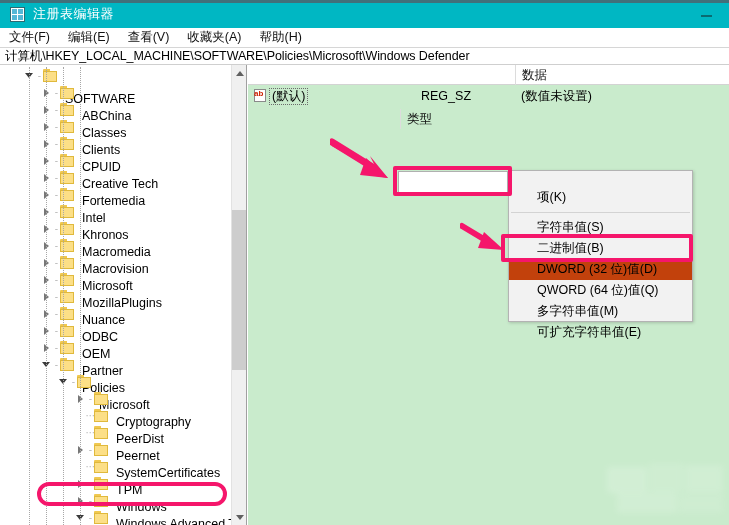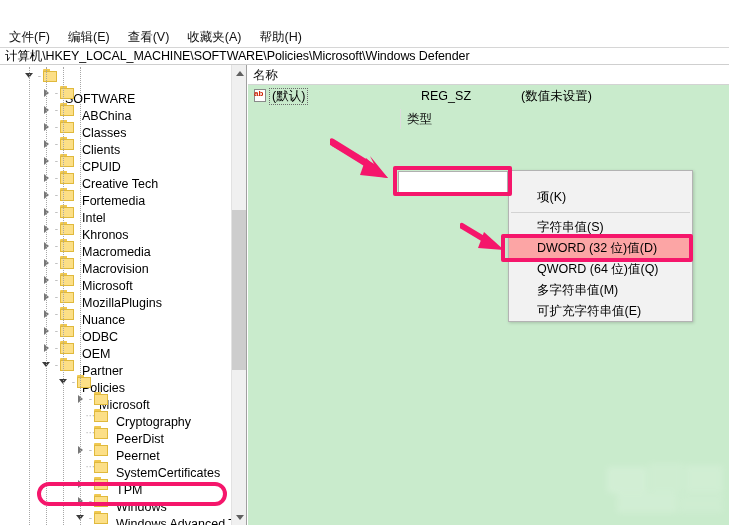--- a/index.html
+++ b/index.html
@@ -273,21 +273,21 @@
     box-shadow: 1px 1px 3px rgba(0,0,0,.18);
   }
   .smi {
     position: relative; height: 21px;
     font-size: 12.5px; color: #000000;
     line-height: 21px; padding-left: 28px;
     white-space: nowrap;
   }
   .smi.first { margin-top: 16px; }
   .smi.hl {
-    background: #fca5a5;
+    background: #c2410c;
   }
   .sm-sep {
     height: 1px; background: #d3d3d3;
     margin: 4px 2px 4px 2px;
   }
 
   
   .annot {
     position: absolute;
     border: 4px solid #f5166b;
@@ -307,20 +307,35 @@
     opacity: .5;
     filter: blur(3px);
   }
   .wm-cell { position: absolute; background: #ffffff; opacity: .35; }
 </style>
 </head>
 <body>
 
 <div id="app">
 
+  <div class="titlebar">
+    <div class="titlebar-topedge"></div>
+    <span class="title-icon">
+      <i class="c1"></i>
+        <i class="c2"></i>
+        <i class="c3"></i>
+        <i class="c4"></i>
+    </span>
+    <span class="title-text">注册表编辑器</span>
+    <div class="win-buttons">
+      <div class="win-btn">
+        <span class="minline"></span>
+      </div>
+    </div>
+  </div>
 
   <div class="menubar">
     <div class="menu-item">文件(F)</div>
     <div class="menu-item">编辑(E)</div>
     <div class="menu-item">查看(V)</div>
     <div class="menu-item">收藏夹(A)</div>
     <div class="menu-item">帮助(H)</div>
   </div>
 
   <div class="addressbar">
@@ -635,22 +650,22 @@
         <div class="thumb"></div>
         <div class="arrow down">
             <span class="sb-chev d"></span>
           </div>
       </div>
     </div>
 
     <div class="listpane">
 
       <div class="colheader">
-        <div class="col c0">名称</div>
         <div class="col c1">类型</div>
+        <div class="col c2">数据</div>
       </div>
 
       <div class="listrow">
         <div class="cell n0">
           <span class="ab-icon">
             <span class="pg"></span><span class="ab">ab</span>
           </span><span class="focusbox">(默认)</span>
         </div>
         <div class="cell n1">REG_SZ</div>
         <div class="cell n2">(数值未设置)</div>
@@ -665,20 +680,21 @@
       </div>
     </div>
   </div>
 
   <div class="ctxmenu-outer"></div>
 
   <div class="submenu" id="submenu-root">
       <div class="smi first">项(K)</div>
       <div class="sm-sep"></div>
       <div class="smi">字符串值(S)</div>
+      <div class="smi">二进制值(B)</div>
       <div class="smi hl">DWORD (32 位)值(D)</div>
       <div class="smi">QWORD (64 位)值(Q)</div>
       <div class="smi">多字符串值(M)</div>
       <div class="smi">可扩充字符串值(E)</div>
     </div>
 
   <div class="annot a-new"></div>
   <div class="annot a-dw"></div>
   <div class="annot a-wd"></div>
 

